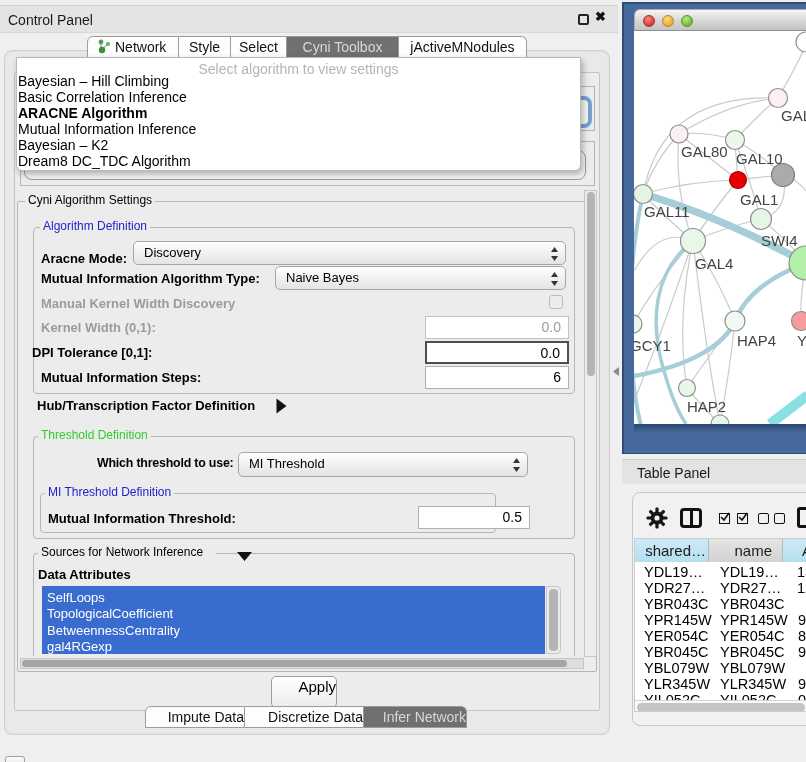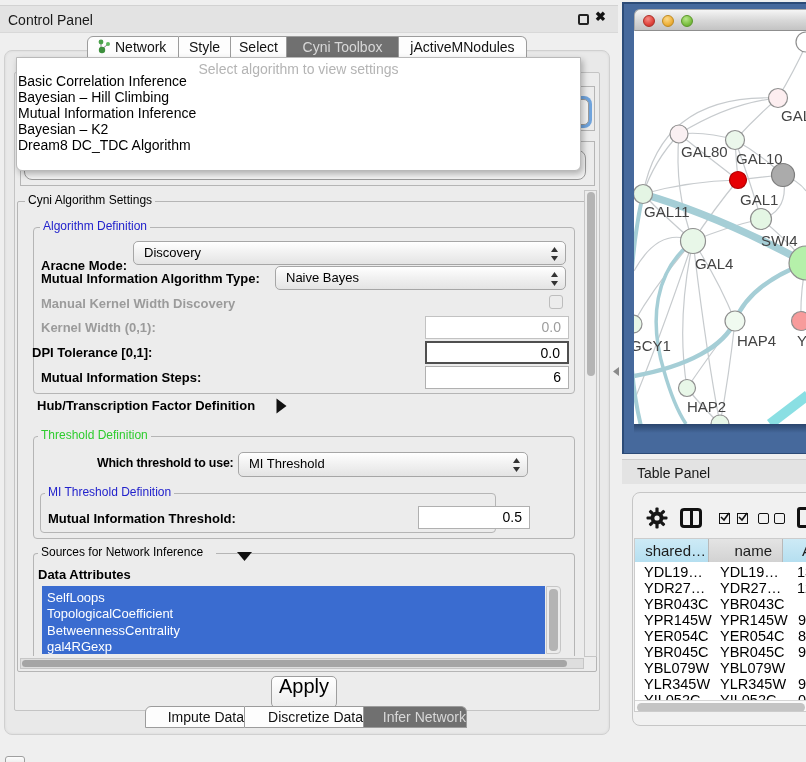--- a/index.html
+++ b/index.html
@@ -108,21 +108,21 @@
   <div class="abs" style="left:24px; top:150px; width:562px; height:30px; background:#f2f2f2;
        border:1px solid #9a9a9a; border-radius:8px;"></div>
 
   <div class="grp" style="left:17px; top:201px; width:580px; height:471px; border-radius:2px;">
     <span class="grpTitle" style="left:7px; color:#000;">Cyni Algorithm Settings</span>
   </div>
 
   <div class="grp" style="left:33px; top:227px; width:542px; height:167px;">
     <span class="grpTitle" style="left:6px; color:#2222cc;">Algorithm Definition</span>
   </div>
-  <label class="b" style="left:41px; top:258px;">Aracne Mode:</label>
+  <label class="b" style="left:41px; top:251px;">Aracne Mode:</label>
   <div class="combo" style="left:133px; top:241px; width:433px; height:24px;">
     <span class="txt">Discovery</span>
     <span class="arr">
         <svg width="9" height="18">
           <path d="M4.5 2 L8 7 L1 7 Z" fill="#333"></path>
           <path d="M4.5 16 L8 11 L1 11 Z" fill="#333"></path>
         </svg>
       </span>
   </div>
   <label class="b" style="left:41px; top:271px;">Mutual Information Algorithm Type:</label>
@@ -184,31 +184,32 @@
   </div>
 
   <div class="sbv" style="left:584px; top:190px; width:13px; height:467px;">
     <div class="thumb" style="left:2px; top:1px; width:8px; height:184px;"></div>
   </div>
   <div class="abs" style="left:20px; top:658px; width:564px; height:11px; background:#dedede; border:1px solid #c6c6c6;">
     <div class="thumb" style="left:1px; top:1px; width:545px; height:7px; background:#a5a5a5;"></div>
   </div>
 
   <div class="abs" style="left:271px; top:676px; width:66px; height:32px; border:1px solid #9e9e9e;
-       border-radius:5px; background:linear-gradient(#ffffff,#ececec); text-align:center;
-       font-size:20px; line-height:19px; color:#000;">Apply</div>
+       border-radius:5px; background:linear-gradient(#ffffff,#ececec); text-align:right;
+       font-size:15px; line-height:19px; color:#000;">Apply</div>
 
   <div class="btab tabFirst" style="left:145px; width:100px;">Impute Data</div>
   <div class="btab" style="left:245px; width:119px; border-left:none;">Discretize Data</div>
   <div class="btab tabSel tabLast" style="left:364px; width:103px; border-left:none;">Infer Network</div>
 
   <div class="abs" id="popup">
     <div class="hd">Select algorithm to view settings</div>
+    <div class="it">Bayesian – Hill Climbing</div>
     <div class="it">Basic Correlation Inference</div>
-    <div class="it">Bayesian – Hill Climbing</div>
+    <div class="it" style="font-weight:bold;">ARACNE Algorithm</div>
     <div class="it">Mutual Information Inference</div>
     <div class="it">Bayesian – K2</div>
     <div class="it">Dream8 DC_TDC Algorithm</div>
   </div>
 
   <svg class="abs" style="left:612px; top:367px;" width="8" height="9">
       <path d="M7 0 L7 9 L1 4.5 Z" fill="#8a8a8a"></path>
     </svg>
 
   <div class="abs" id="netWin"></div>

